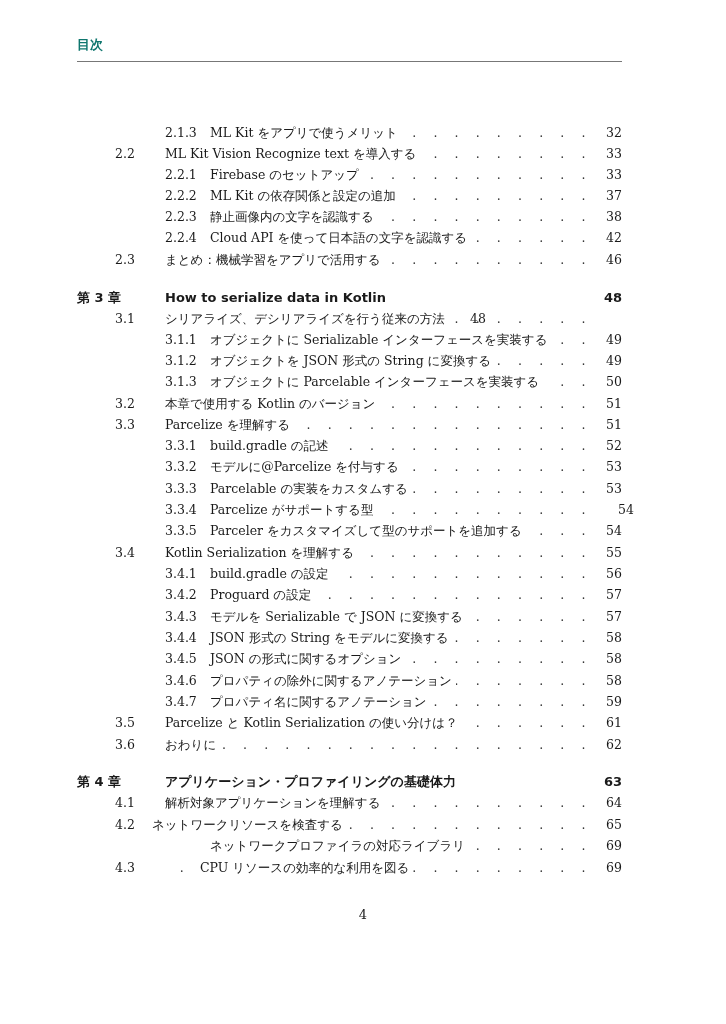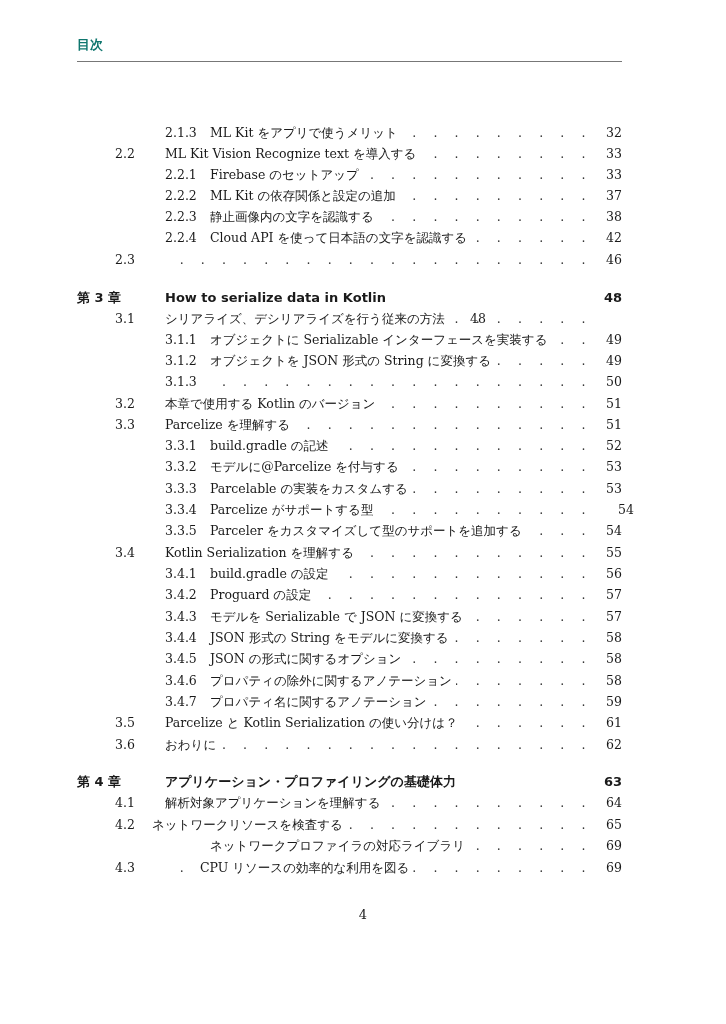--- a/index.html
+++ b/index.html
@@ -123,20 +123,21 @@
     </div>
     <div class="row" style="top: 228px; left: 0px; width: 726px;">
       <span class="num" style="left: 165px;">2.2.4</span>
       <span class="leader" style="left: 210px; width: 382px;">. . . . . . . . . . . . . . . . . . . . . . . . . . . . . . . . . . . . . . . . . . . . . . . . . . . . . . . . . . . . . . . . . . . . . . . . . . . . . . . . </span>
       <span class="title" style="left: 210px;">Cloud API を使って日本語の文字を認識する</span>
       <span class="page">42</span>
     </div>
     <div class="row" style="top: 250px; left: 0px; width: 726px;">
       <span class="num" style="left: 115px;">2.3</span>
       <span class="leader" style="left: 165px; width: 427px;">. . . . . . . . . . . . . . . . . . . . . . . . . . . . . . . . . . . . . . . . . . . . . . . . . . . . . . . . . . . . . . . . . . . . . . . . . . . . . . . . </span>
+      <span class="title" style="left: 165px;">まとめ：機械学習をアプリで活用する</span>
       <span class="page">46</span>
     </div>
     <div class="row chapter" style="top: 288px; left: 0px; width: 726px;">
       <span class="num" style="left: 77px;">第 3 章</span>
       <span class="title" style="left: 165px;">How to serialize data in Kotlin</span>
       <span class="page">48</span>
     </div>
     <div class="row" style="top: 309px; left: 0px; width: 590px;">
       <span class="num" style="left: 115px;">3.1</span>
       <span class="leader" style="left: 165px; width: 427px;">. . . . . . . . . . . . . . . . . . . . . . . . . . . . . . . . . . . . . . . . . . . . . . . . . . . . . . . . . . . . . . . . . . . . . . . . . . . . . . . . </span>
@@ -151,20 +152,21 @@
     </div>
     <div class="row" style="top: 351px; left: 0px; width: 726px;">
       <span class="num" style="left: 165px;">3.1.2</span>
       <span class="leader" style="left: 210px; width: 382px;">. . . . . . . . . . . . . . . . . . . . . . . . . . . . . . . . . . . . . . . . . . . . . . . . . . . . . . . . . . . . . . . . . . . . . . . . . . . . . . . . </span>
       <span class="title" style="left: 210px;">オブジェクトを JSON 形式の String に変換する</span>
       <span class="page">49</span>
     </div>
     <div class="row" style="top: 372px; left: 0px; width: 726px;">
       <span class="num" style="left: 165px;">3.1.3</span>
       <span class="leader" style="left: 210px; width: 382px;">. . . . . . . . . . . . . . . . . . . . . . . . . . . . . . . . . . . . . . . . . . . . . . . . . . . . . . . . . . . . . . . . . . . . . . . . . . . . . . . . </span>
+      <span class="title" style="left: 210px;">オブジェクトに Parcelable インターフェースを実装する</span>
       <span class="page">50</span>
     </div>
     <div class="row" style="top: 394px; left: 0px; width: 726px;">
       <span class="num" style="left: 115px;">3.2</span>
       <span class="leader" style="left: 165px; width: 427px;">. . . . . . . . . . . . . . . . . . . . . . . . . . . . . . . . . . . . . . . . . . . . . . . . . . . . . . . . . . . . . . . . . . . . . . . . . . . . . . . . </span>
       <span class="title" style="left: 165px;">本章で使用する Kotlin のバージョン</span>
       <span class="page">51</span>
     </div>
     <div class="row" style="top: 415px; left: 0px; width: 726px;">
       <span class="num" style="left: 115px;">3.3</span>

